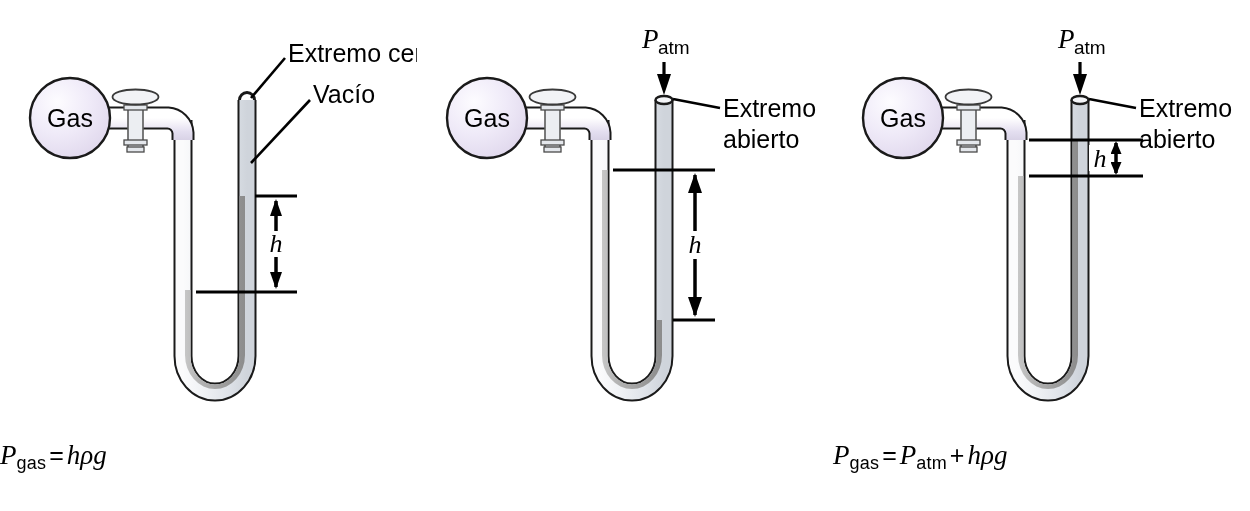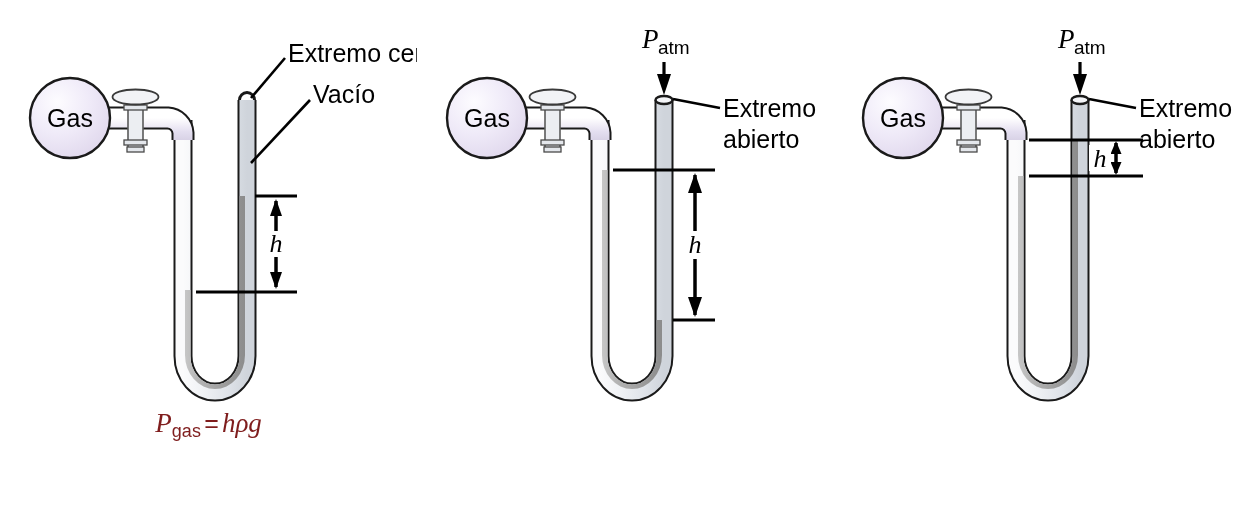--- a/index.html
+++ b/index.html
@@ -33,24 +33,23 @@
     position: absolute;
     left: 0;
     top: 0;
     display: block;
   }
 
   .caption {
     position: absolute;
     left: 0;
     width: 417px;
-    top: 408px;
-    text-align: center;
+    top: 440px;
     font-size: 25px;
-    color: #7f1d1d;
+    color: #000000;
     white-space: nowrap;
   }
   .caption .var {
     font-style: italic;
     font-family: "Liberation Serif", serif;
     font-size: 27px;
   }
   .caption .sub {
     font-style: normal;
     font-family: "Liberation Sans", sans-serif;
@@ -353,15 +352,18 @@
         <line x1="196" y1="140" x2="310" y2="140" stroke="#000000" stroke-width="3"></line>
         <line x1="196" y1="176" x2="310" y2="176" stroke="#000000" stroke-width="3"></line>
         <line x1="283" y1="143" x2="283" y2="173" stroke="#000000" stroke-width="3.5"></line>
         <path d="M 283 141 L 277.5 154 L 288.5 154 Z" fill="#000000"></path>
         <path d="M 283 175 L 277.5 162 L 288.5 162 Z" fill="#000000"></path>
         <rect x="256" y="145" width="22" height="26" fill="#ffffff"></rect>
         <text x="267" y="167" text-anchor="middle" font-family="Liberation Serif, serif" font-style="italic" font-size="26" fill="#000000">h</text>
       </g>
     </svg>
 
+    <div class="caption">
+      <span class="var">P</span><span class="sub">gas</span><span class="op">=</span><span class="var">P</span><span class="sub">atm</span><span class="op">+</span><span class="var">h</span><span class="rho">ρ</span><span class="var">g</span>
+    </div>
   </div>
 
 </div>
 
 </body></html>

